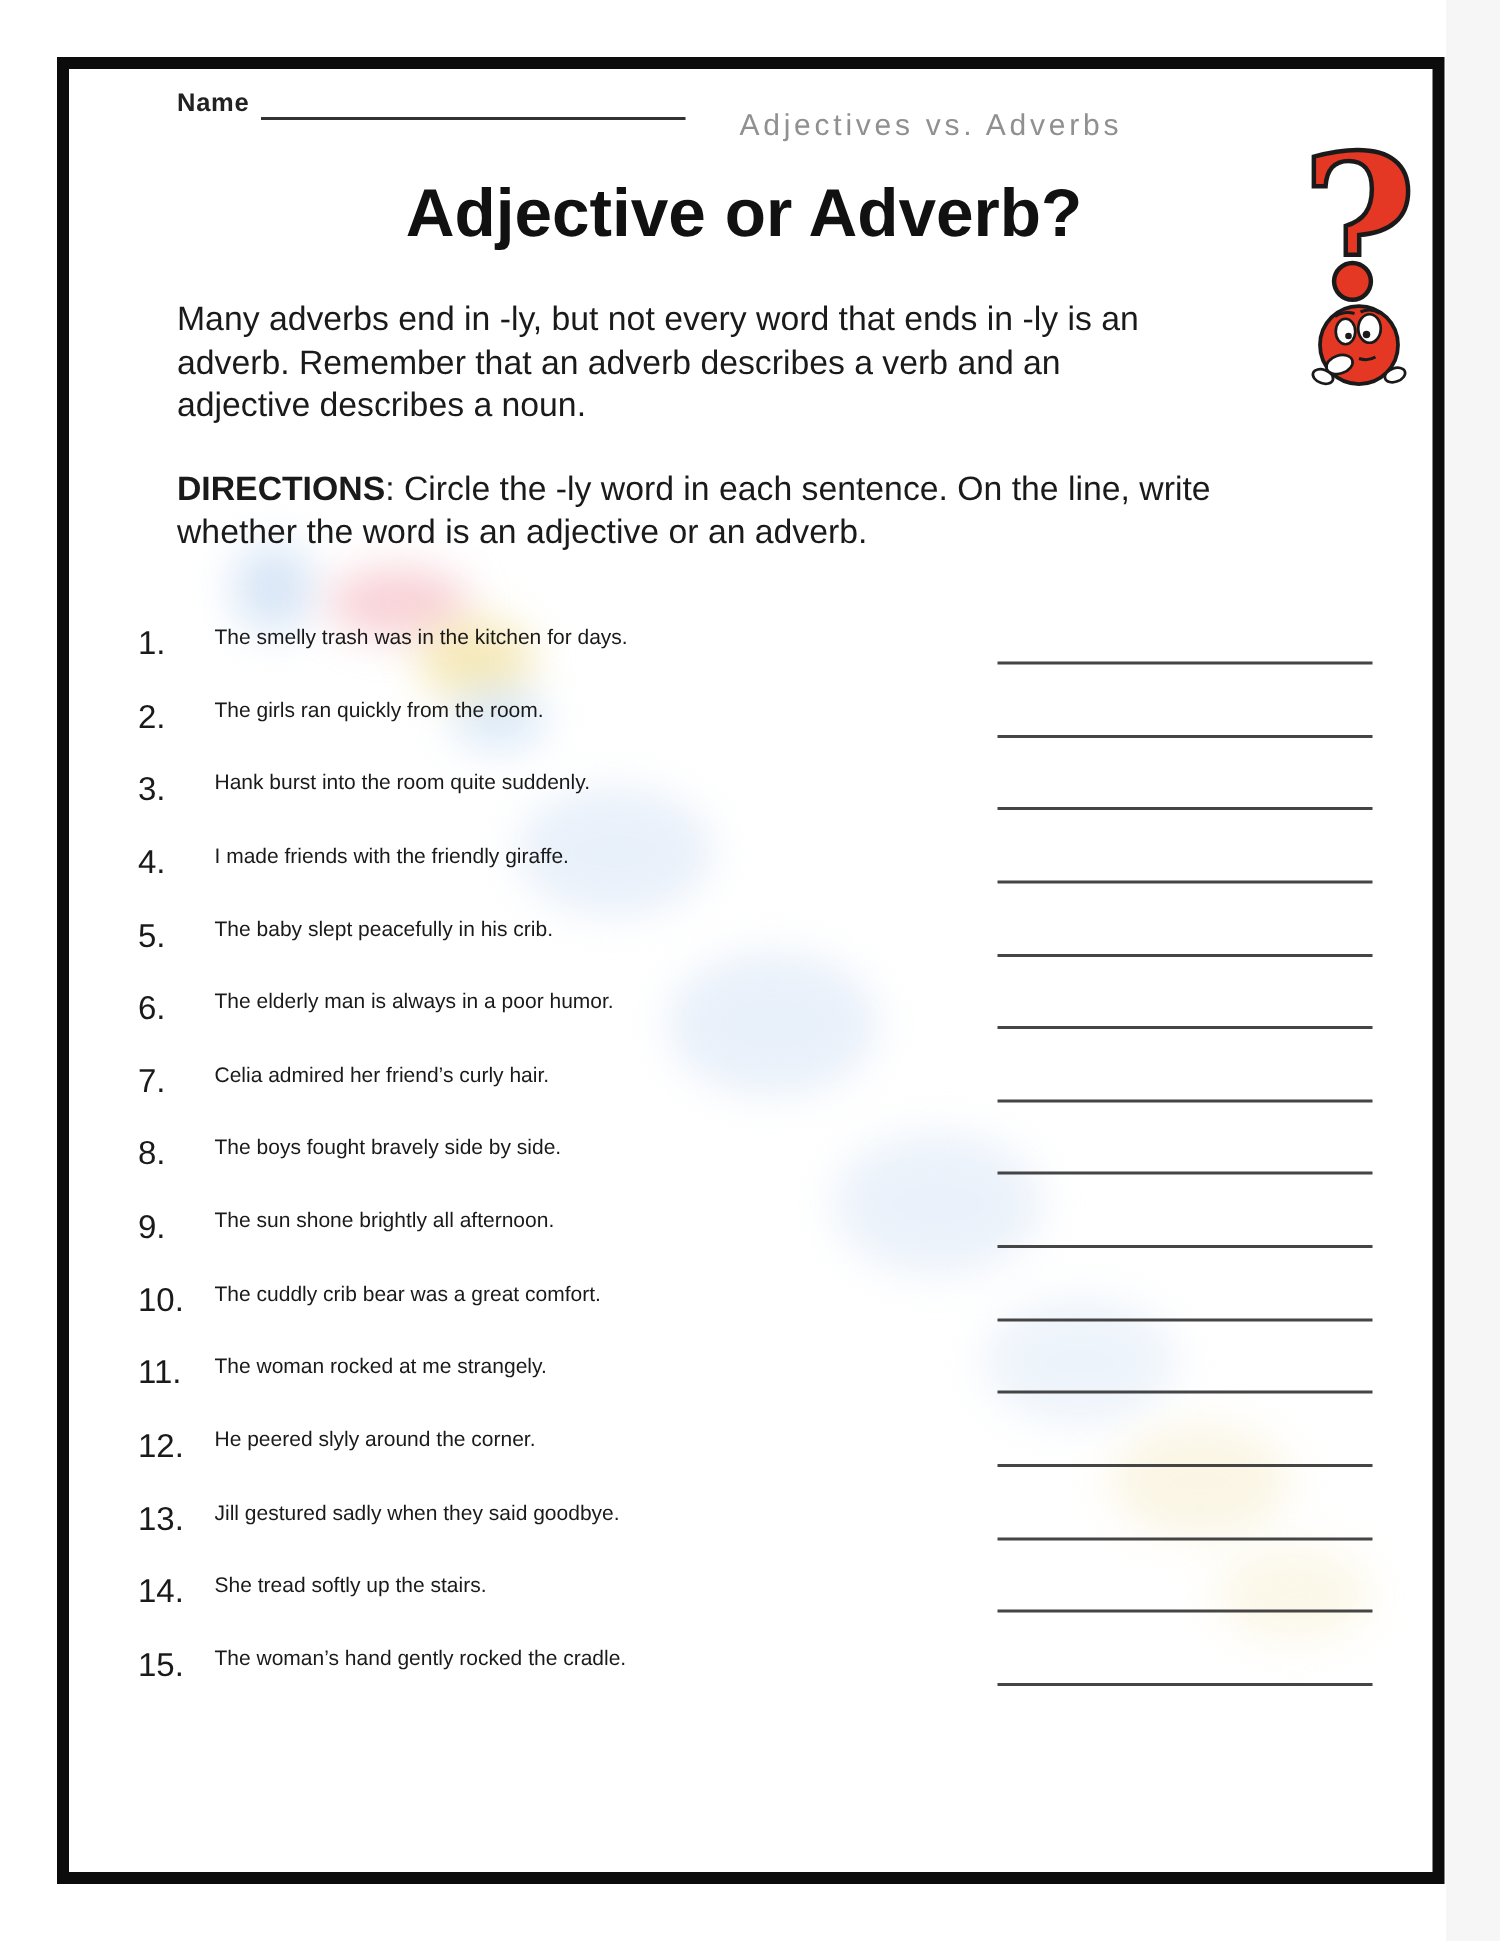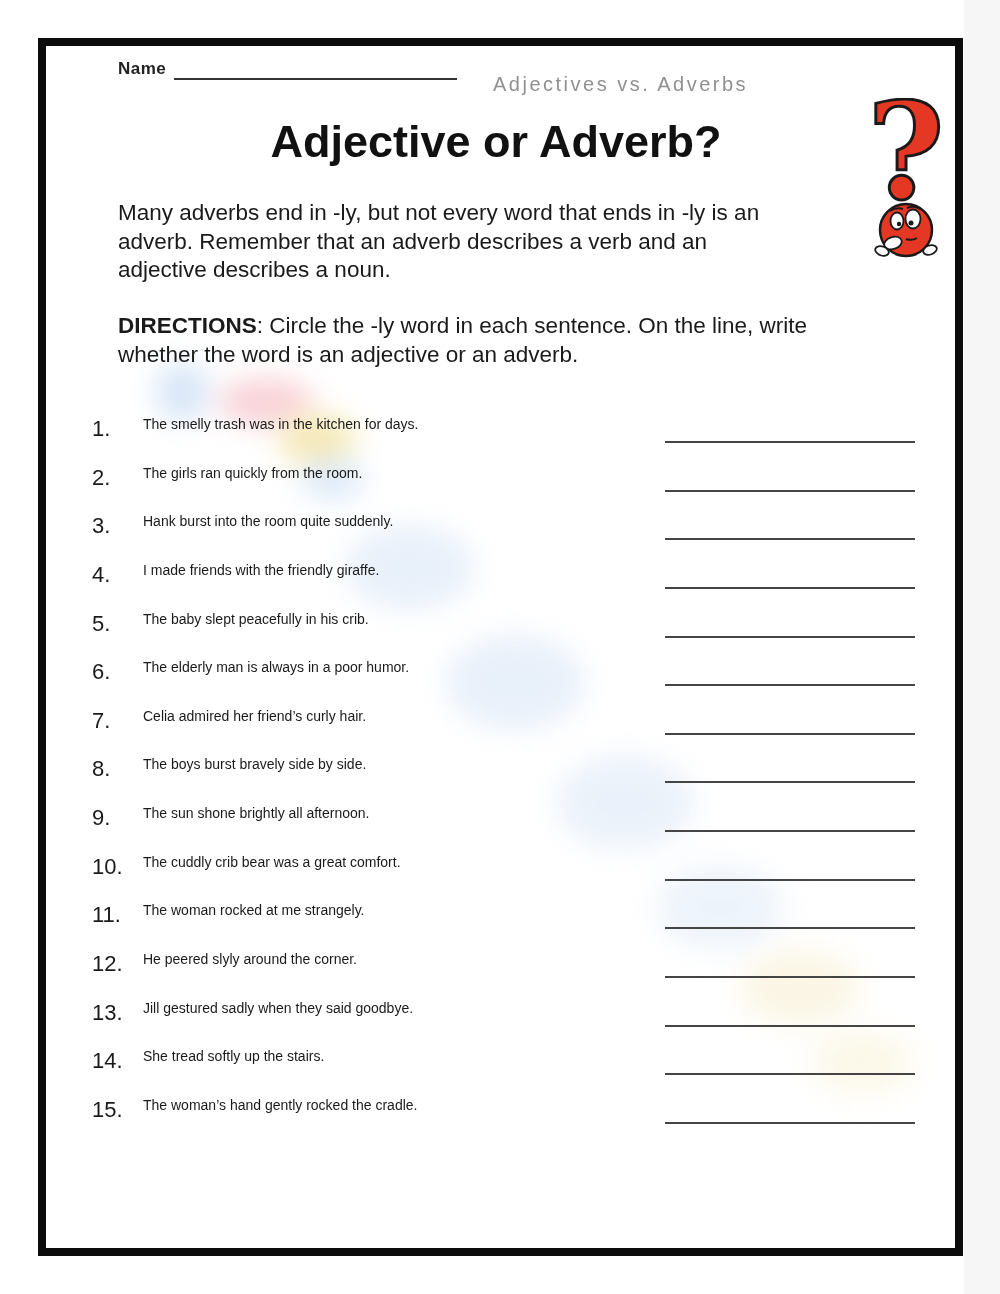--- a/index.html
+++ b/index.html
@@ -184,21 +184,21 @@
       </div>
 
       <div class="q-row">
         <span class="q-num">7.</span>
         <span class="q-sentence">Celia admired her friend’s curly hair.</span>
         <div class="q-answer"></div>
       </div>
 
       <div class="q-row">
         <span class="q-num">8.</span>
-        <span class="q-sentence">The boys burst bravely side by side.</span>
+        <span class="q-sentence">The boys fought bravely side by side.</span>
         <div class="q-answer"></div>
       </div>
 
       <div class="q-row">
         <span class="q-num">9.</span>
         <span class="q-sentence">The sun shone brightly all afternoon.</span>
         <div class="q-answer"></div>
       </div>
 
       <div class="q-row">

